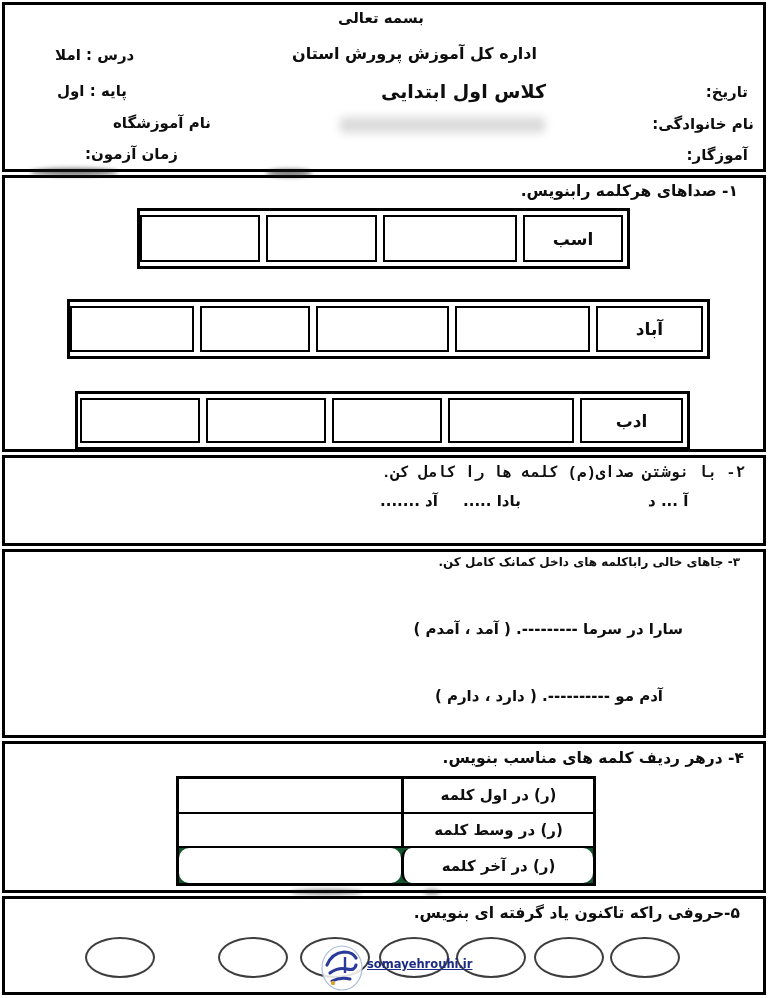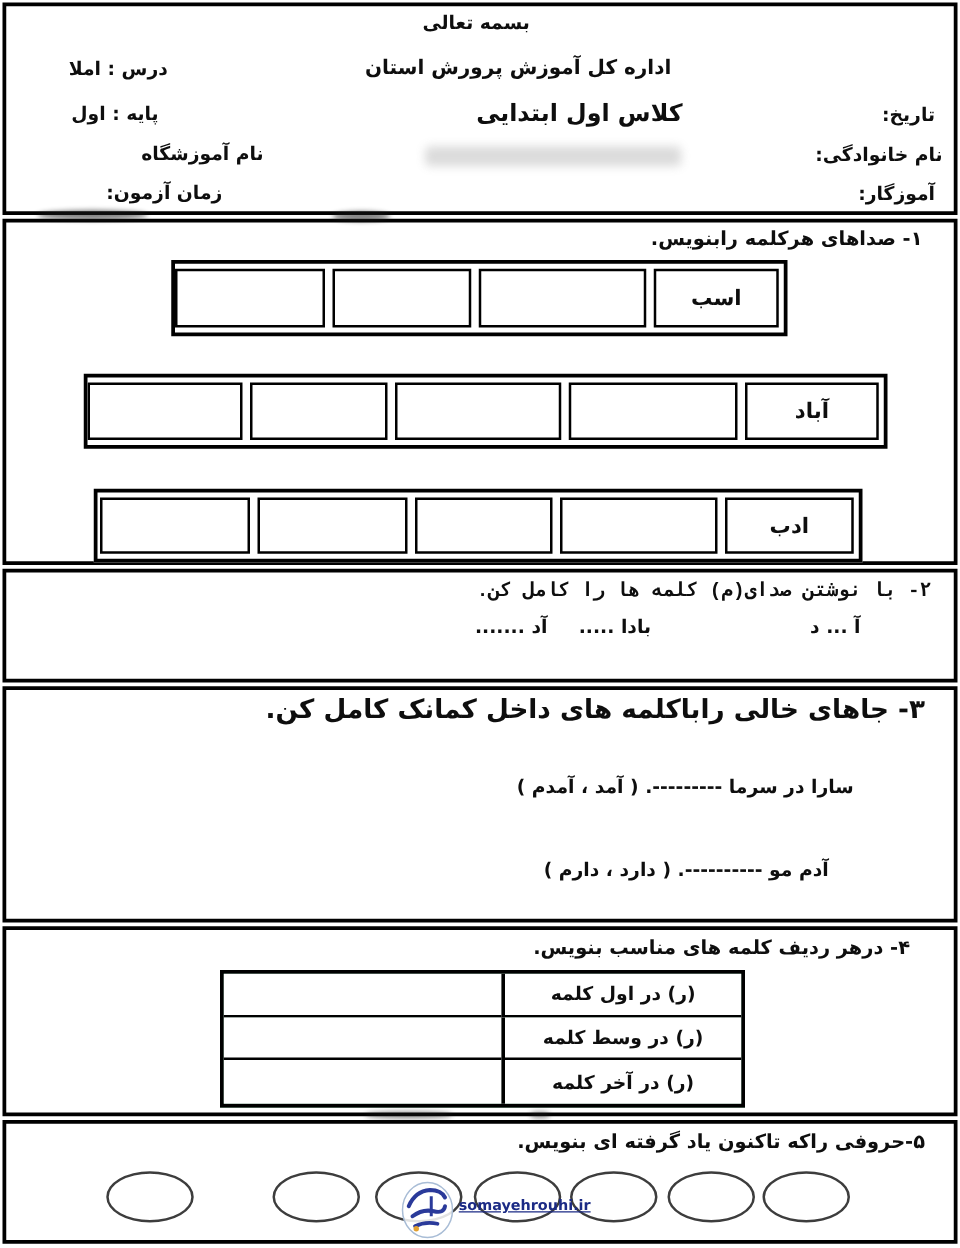--- a/index.html
+++ b/index.html
@@ -20,22 +20,22 @@
   #lesson{left:55px;top:46px;}
   #grade{left:57px;top:82px;}
   #school{left:113px;top:114px;}
   #time{left:85px;top:145px;}
   #date{right:20px;top:83px;}
   #lastname{right:14px;top:115px;}
   #teacher{right:20px;top:146px;}
 
   #h1{right:30px;top:182px;font-size:15.5px;}
   #h2{right:23px;top:463px;font-size:15.5px;font-family:Liberation Mono, monospace;}
-  #h3{right:28px;top:555px;font-size:21px;}
-  #h4{right:40px;top:749px;font-size:15.5px;}
+  #h3{right:28px;top:555px;font-size:12px;}
+  #h4{right:24px;top:749px;font-size:15.5px;}
   #h5{right:28px;top:904px;font-size:15.5px;}
 
   .srow{position:absolute;border:3px solid #000;box-sizing:border-box;background:#fff;
         display:flex;flex-direction:row;direction:rtl;gap:6px;padding:4px;align-items:stretch;}
   #row0{left:137px;top:208px;width:493px;height:61px;}
   #row1{left:67px;top:299px;width:643px;height:60px;}
   #row2{left:75px;top:391px;width:615px;height:59px;}
   .sc{border:2.5px solid #000;box-sizing:border-box;background:#fff;}
   .sc.label{display:flex;align-items:center;justify-content:center;font-weight:bold;font-size:17px;direction:rtl;}
 
@@ -43,21 +43,21 @@
   #q2i1{left:463px;top:492px;}
   #q2i2{left:380px;top:492px;}
 
   #q3l0{right:85px;top:620px;}
   #q3l1{right:105px;top:687px;}
 
   #q4table{position:absolute;left:176px;top:776px;width:420px;height:110px;border:3px solid #000;
            box-sizing:border-box;background:#14532d;direction:rtl;display:grid;
            grid-template-columns:192px 1fr;grid-template-rows:1fr 1fr 1fr;}
   .q4c{border-bottom:2px solid #000;box-sizing:border-box;background:#fff;}
-  .q4c.lastrow{border-bottom:none;}
+  .q4c.lastrow{border-bottom:none;border-radius:10px;}
   .q4c.lbl{border-left:3px solid #000;display:flex;align-items:center;justify-content:center;
            font-weight:bold;font-size:15px;direction:rtl;white-space:nowrap;}
 
   .oval{position:absolute;top:937px;width:70px;height:41px;border:2px solid #3d3d3d;
         border-radius:50%;background:#fff;box-sizing:border-box;}
 
   #wmlogo{position:absolute;left:320px;top:943px;width:44px;height:50px;}
   #wmtext{position:absolute;left:367px;top:957px;font-size:11.5px;font-weight:bold;
           color:#1b2a85;direction:ltr;font-family:"DejaVu Sans",sans-serif;text-decoration:underline;}
 

